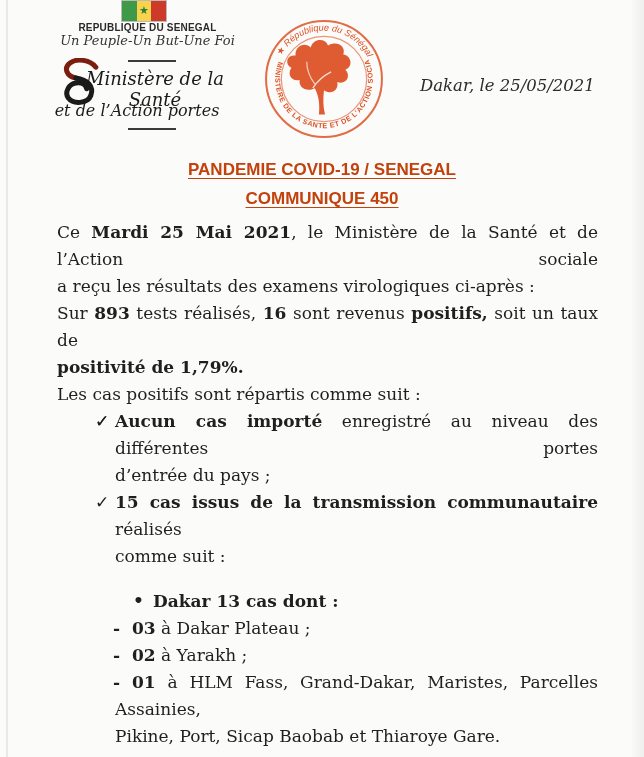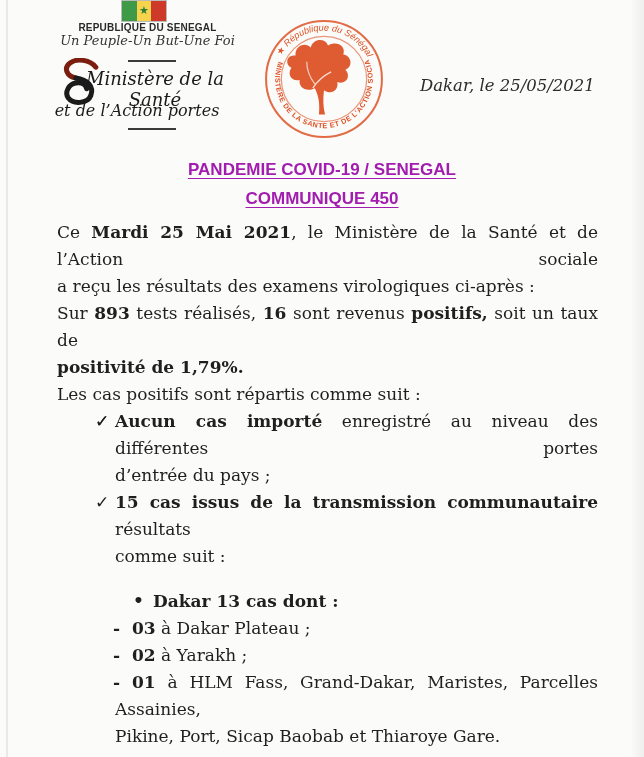--- a/index.html
+++ b/index.html
@@ -35,21 +35,21 @@
     font-style:italic;font-size:18px;color:#1b1b1b;}
   .ministry-2{position:absolute;left:52px;top:101px;width:170px;text-align:center;
     font-style:italic;font-size:16px;color:#1b1b1b;}
   .seal{position:absolute;left:262px;top:17px;width:124px;height:124px;}
   .date-line{position:absolute;left:412px;top:76px;width:190px;
     font-style:italic;font-size:16.5px;color:#2b2b2b;margin-left:8px;}
 
   
   .title-block{position:absolute;left:0;top:160px;width:100%;text-align:center;
     font-family:"Liberation Sans","DejaVu Sans",sans-serif;font-weight:bold;
-    font-size:17px;color:#a21caf;}
+    font-size:17px;color:#c2410c;}
   .title-line{text-decoration:underline;text-underline-offset:3px;margin-bottom:9px;}
 
   
   .doc-body{position:absolute;left:57px;top:219px;width:541px;
     font-size:17px;line-height:27px;}
   .para{position:relative;margin:0;}
   .line{min-height:27px;}
   .jline{text-align:justify;text-align-last:justify;}
   .lline{text-align:left;}
   .kind-check{padding-left:58px;}
@@ -129,21 +129,21 @@
       <div class="para kind-check">
         <span class="marker">✓</span>
       </div>
       <div class="para kind-check">
         <span class="marker">✓</span>
         <div class="line jline first"><b>Aucun cas importé</b><span> enregistré au niveau des différentes portes</span></div>
         <div class="line lline"><span>d’entrée du pays ;</span></div>
       </div>
       <div class="para kind-check">
         <span class="marker">✓</span>
-        <div class="line jline first"><b>15 cas issus de la transmission communautaire</b><span> résultats</span></div>
+        <div class="line jline first"><b>15 cas issus de la transmission communautaire</b><span> réalisés</span></div>
         <div class="line lline"><span>comme suit :</span></div>
       </div>
       <div class="para kind-bullet gap-md">
         <span class="marker">•</span>
         <div class="line lline first"><b>Dakar 13 cas dont :</b></div>
       </div>
       <div class="para kind-dash">
         <span class="marker">-</span>
         <div class="line lline first"><b>03</b><span> à Dakar Plateau ;</span></div>
       </div>

